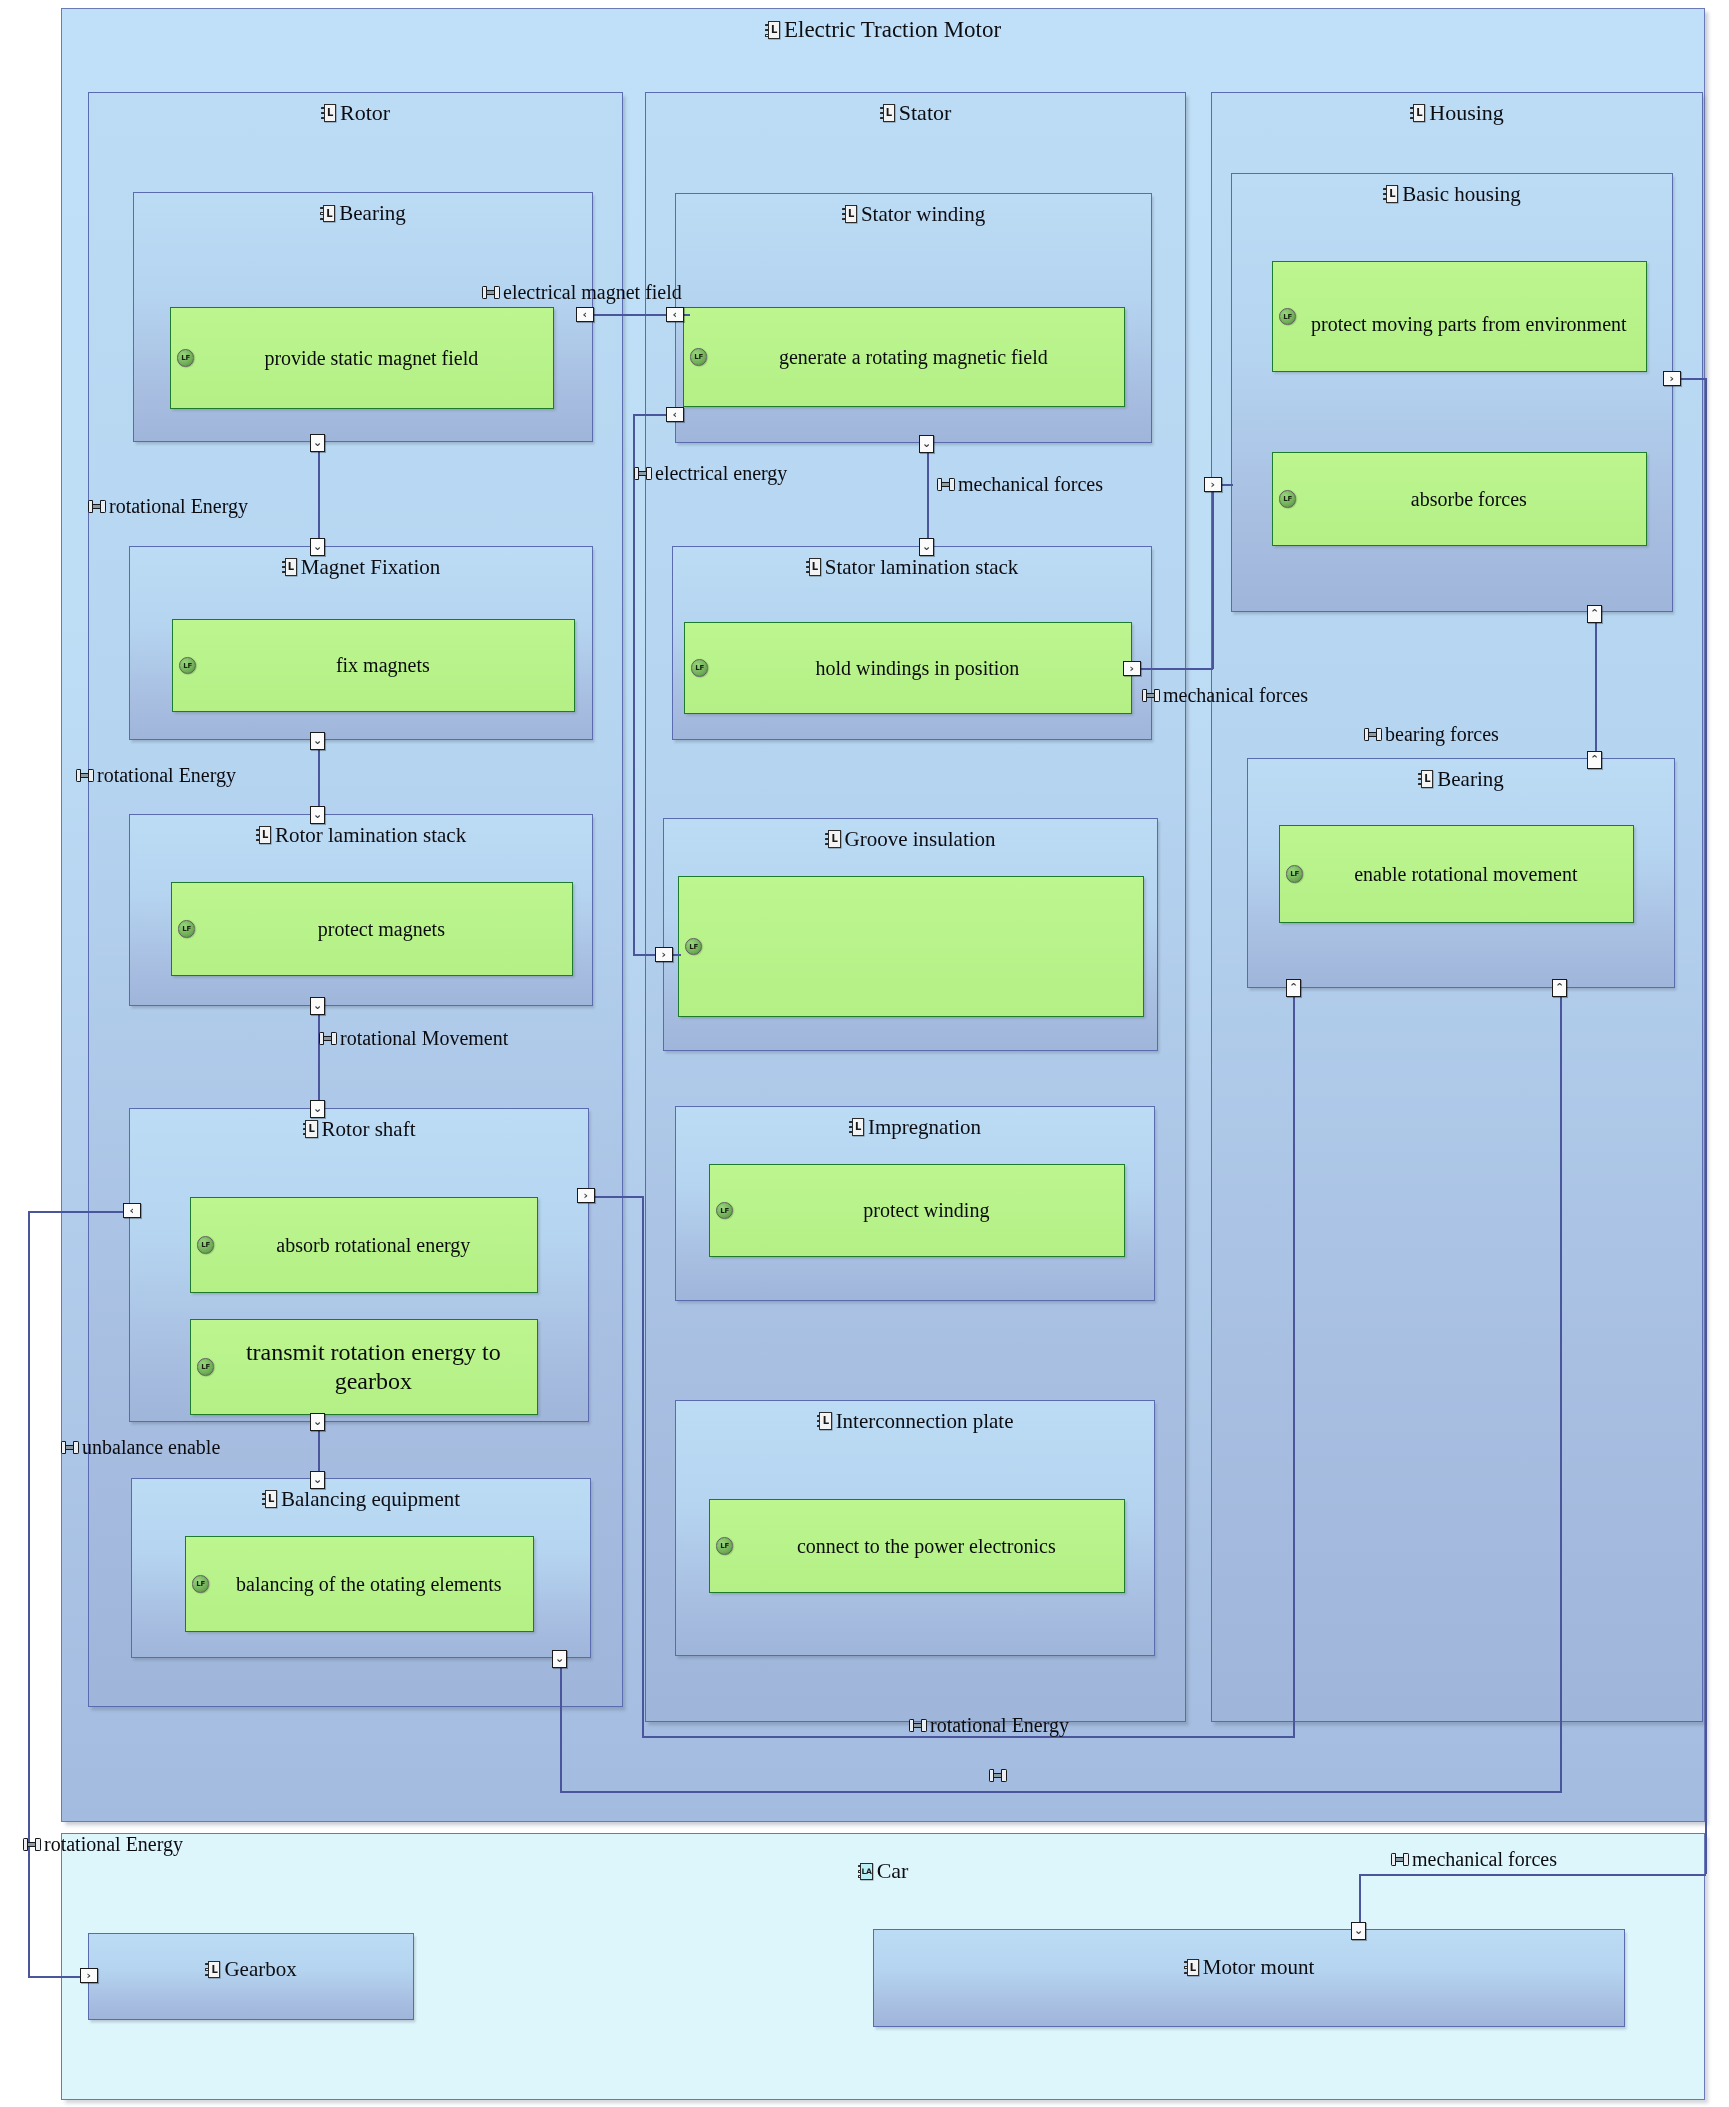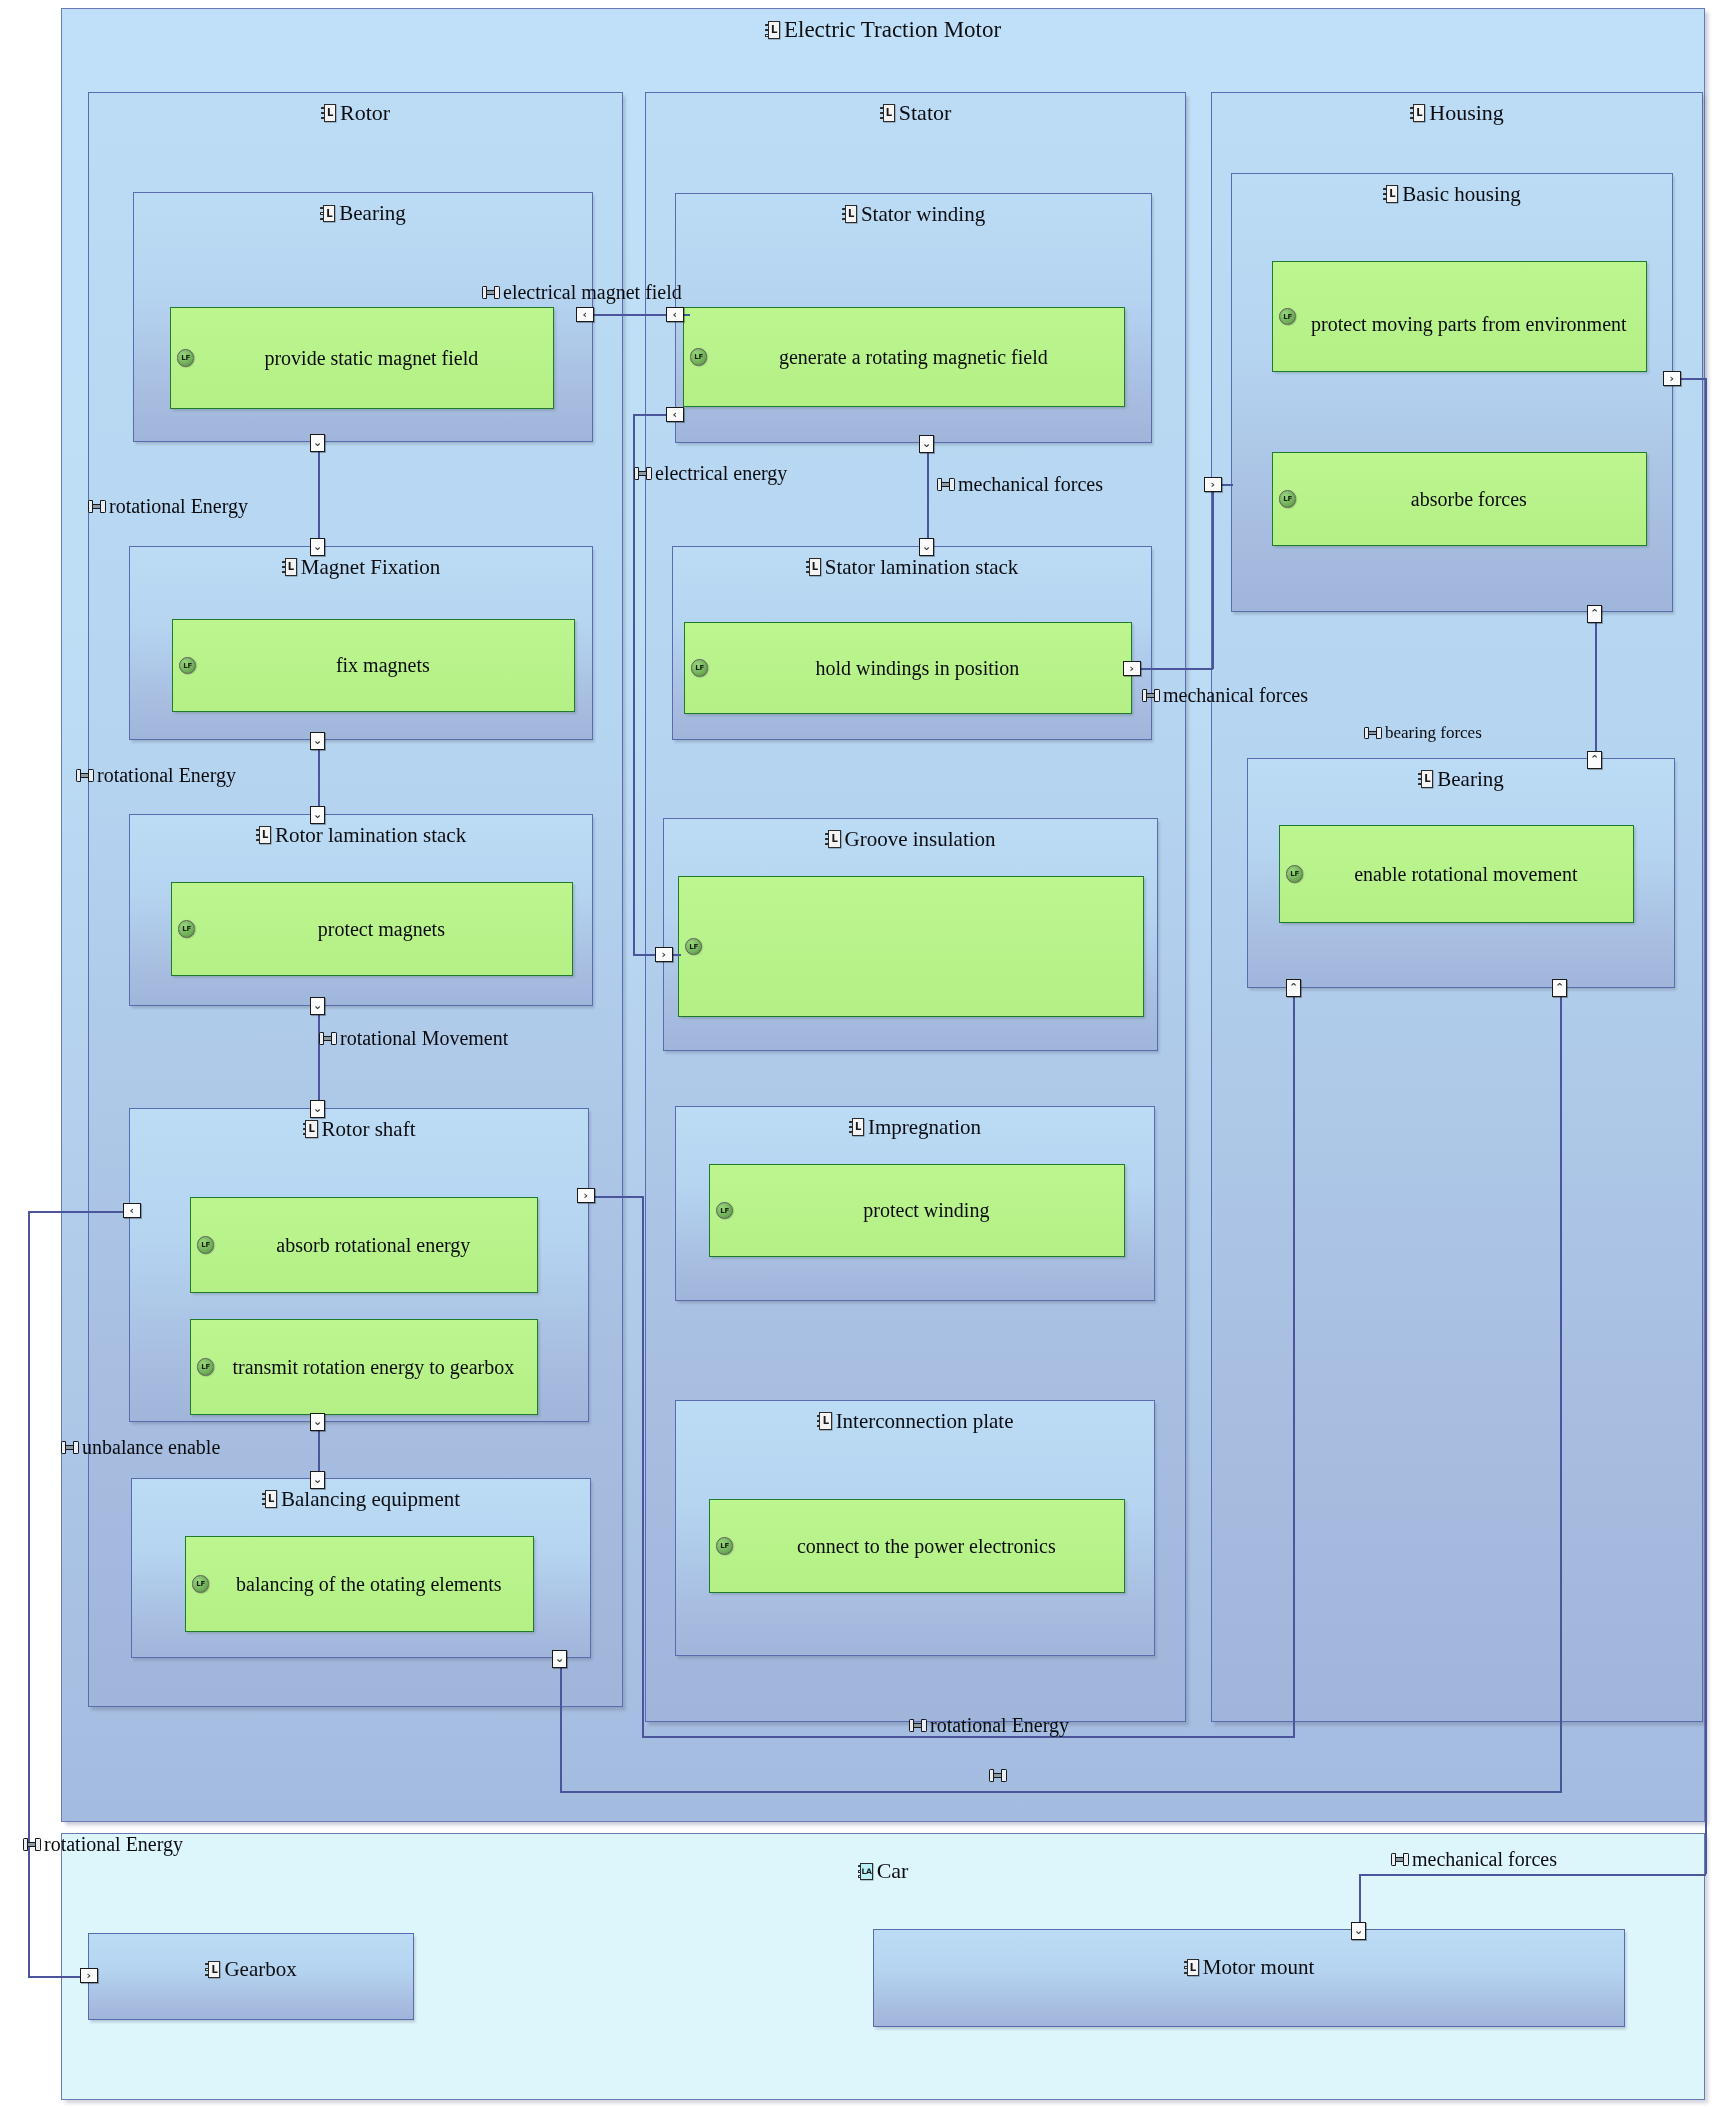--- a/index.html
+++ b/index.html
@@ -226,21 +226,21 @@
   <div class="fn" style="left:190px;top:1197px;width:348px;height:96px;">
     <span class="ico-lf">
         <span>LF</span>
       </span>
     <span class="fntxt" style="font-size:20px;">absorb rotational energy</span>
   </div>
   <div class="fn" style="left:190px;top:1319px;width:348px;height:96px;">
     <span class="ico-lf">
         <span>LF</span>
       </span>
-    <span class="fntxt" style="font-size:20px;text-align:center;">transmit rotation energy to gearbox</span>
+    <span class="fntxt" style="font-size:24px;text-align:center;">transmit rotation energy to gearbox</span>
   </div>
 
   <div class="blk plain" style="left:131px;top:1478px;width:460px;height:180px;">
     <div class="blk-title" style="font-size:21px;top:7.6px;">
       <span class="ico-l">
         <i class="a"></i>
           <i class="b"></i>
           <i class="c"></i>
           <span class="body"></span>
           <span class="lt">L</span>
@@ -604,21 +604,21 @@
 
   <div class="flab" style="left:1142px;top:684px;font-size:20px;">
     <span class="ico-flow">
         <span class="l"></span>
         <span class="bar"></span>
         <span class="r"></span>
       </span>
     <span>mechanical forces</span>
   </div>
 
-  <div class="flab" style="left:1357px;top:723px;font-size:17px;padding-left:7px;">
+  <div class="flab" style="left:1357px;top:723px;font-size:20px;padding-left:7px;">
     <span class="ico-flow">
         <span class="l"></span>
         <span class="bar"></span>
         <span class="r"></span>
       </span>
     <span>bearing forces</span>
   </div>
 
   <div class="flab" style="left:909px;top:1714px;font-size:20px;">
     <span class="ico-flow">

